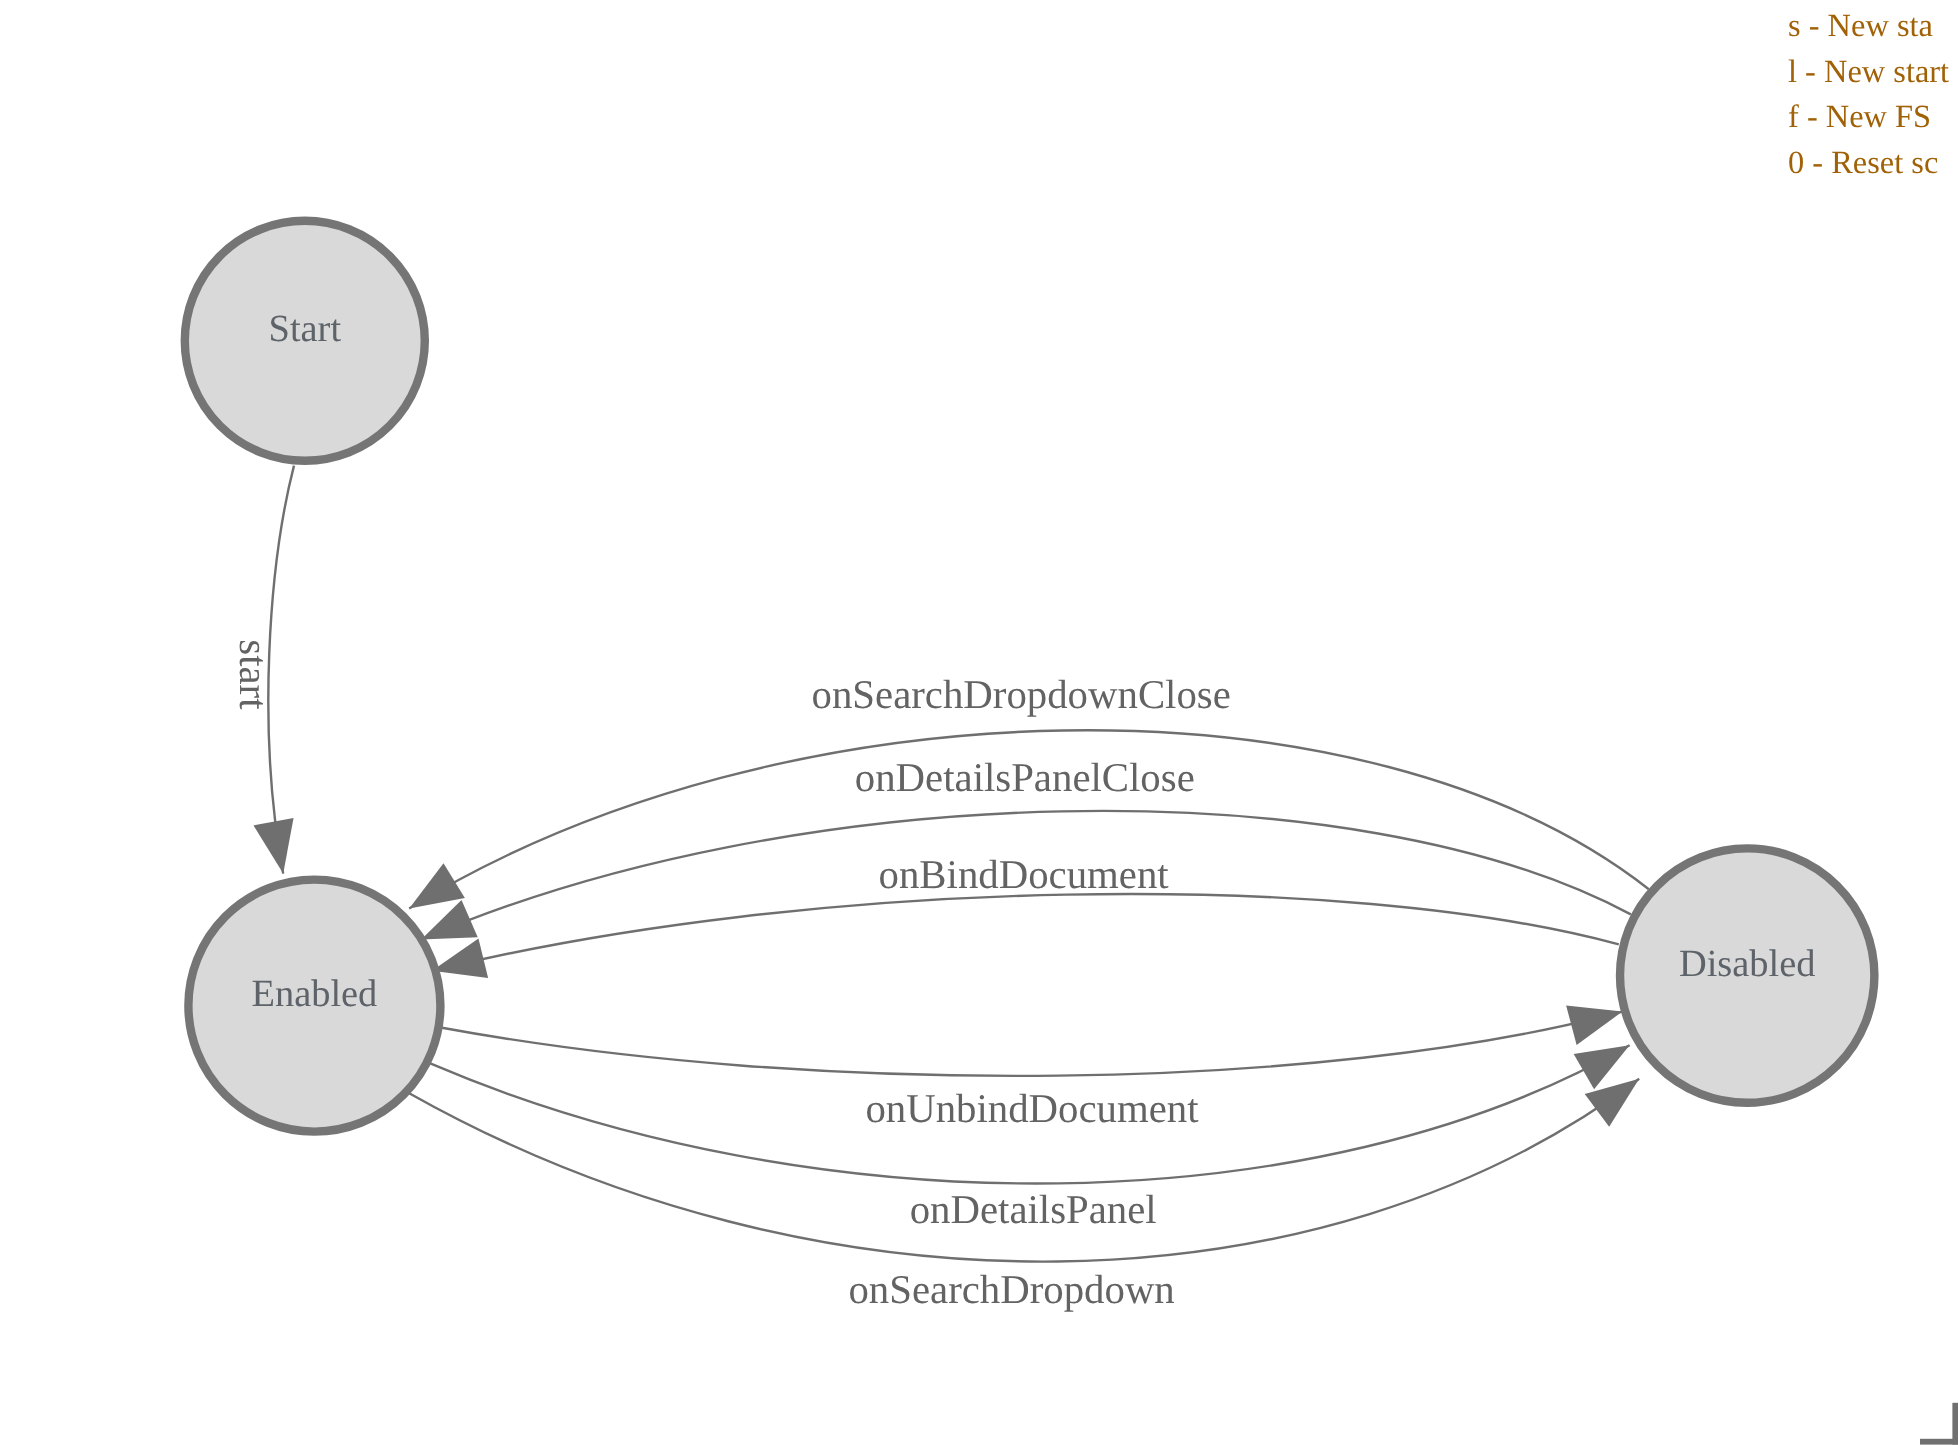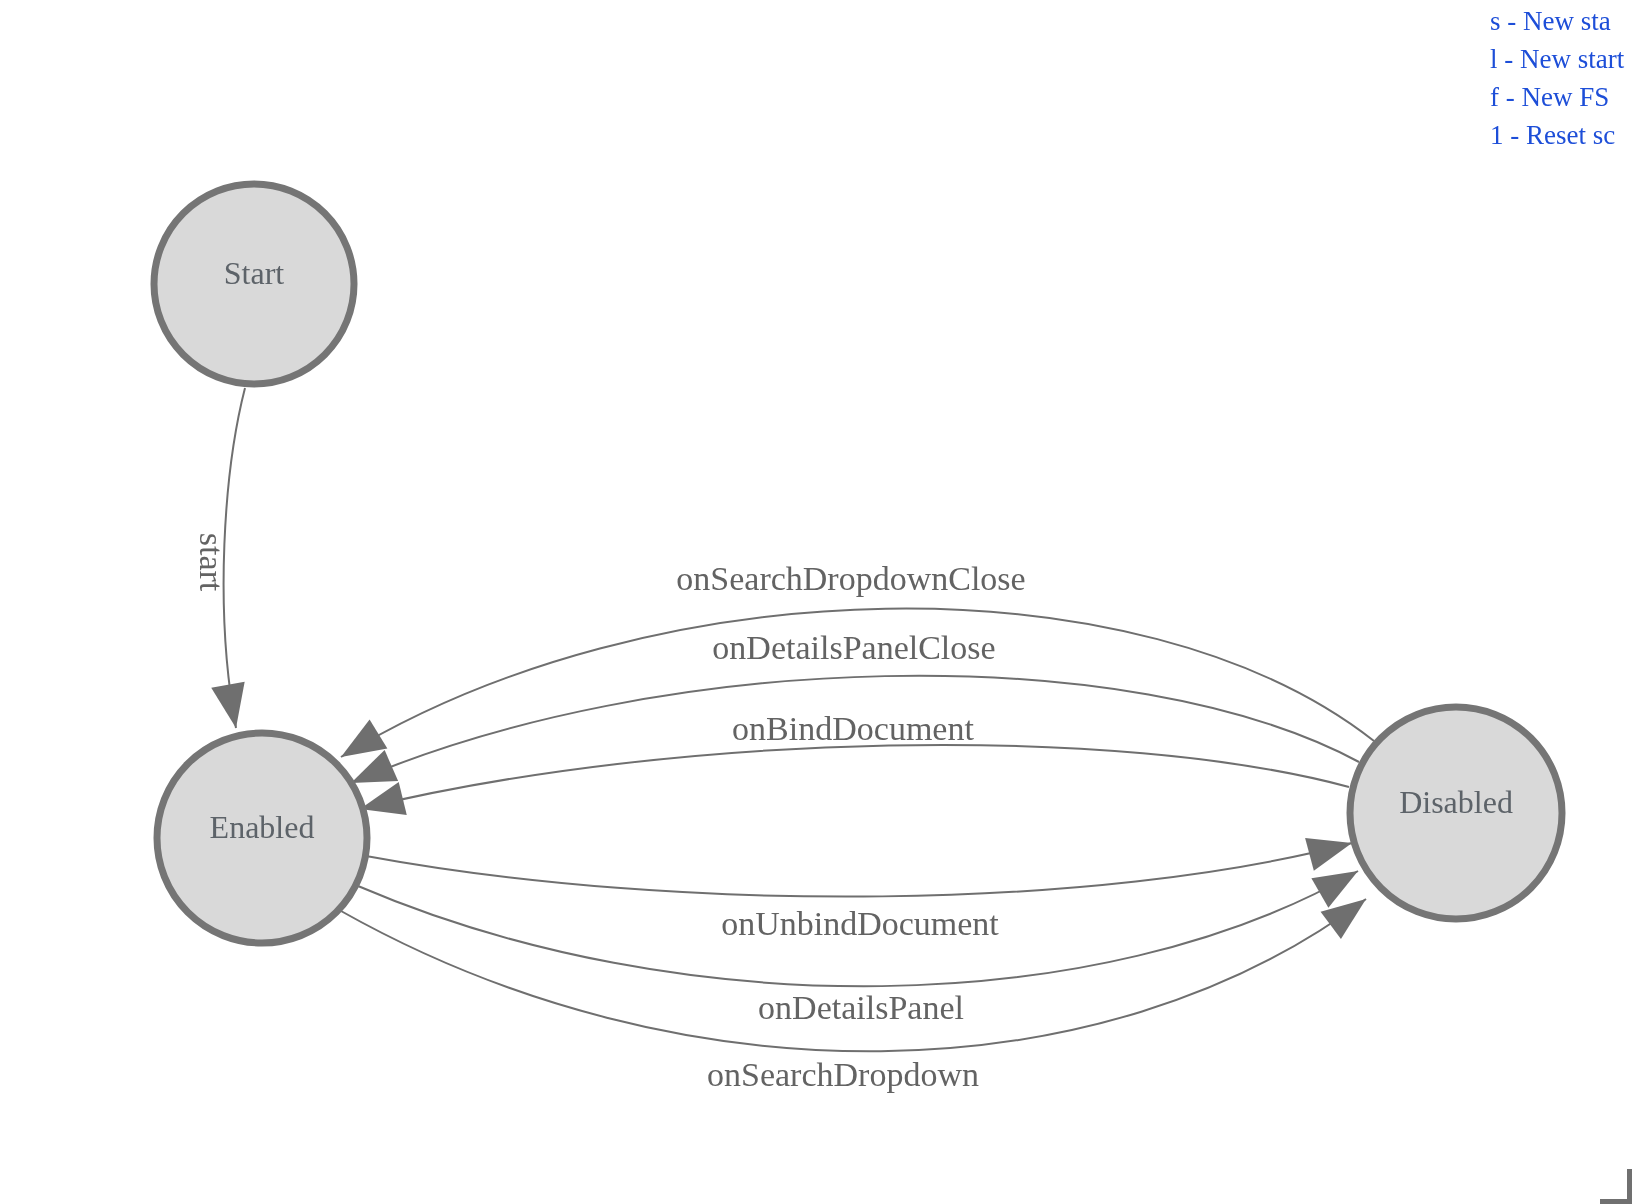--- a/index.html
+++ b/index.html
@@ -39,21 +39,21 @@
   .edge-label {
     fill: #636363;
     font-size: 34px;
     font-family: "Liberation Serif", "DejaVu Serif", serif;
     text-anchor: middle;
   }
   #legend {
     position: absolute;
     left: 1490px;
     top: 2px;
-    color: #1d4ed8;
+    color: #a16207;
     font-size: 27px;
     line-height: 38px;
     white-space: nowrap;
   }
   .corner-shape { fill: #707070; }
 </style>
 </head>
 <body>
 
 <div id="canvas-wrap">
@@ -109,16 +109,16 @@
     <g>
       <rect class="corner-shape" x="1627" y="1169" width="5" height="35"></rect>
       <rect class="corner-shape" x="1600" y="1199" width="32" height="5"></rect>
     </g>
   </svg>
 
   <div id="legend">
     <div>s - New sta</div>
     <div>l - New start</div>
     <div>f - New FS</div>
-    <div>1 - Reset sc</div>
+    <div>0 - Reset sc</div>
   </div>
 
 </div>
 
 </body></html>

